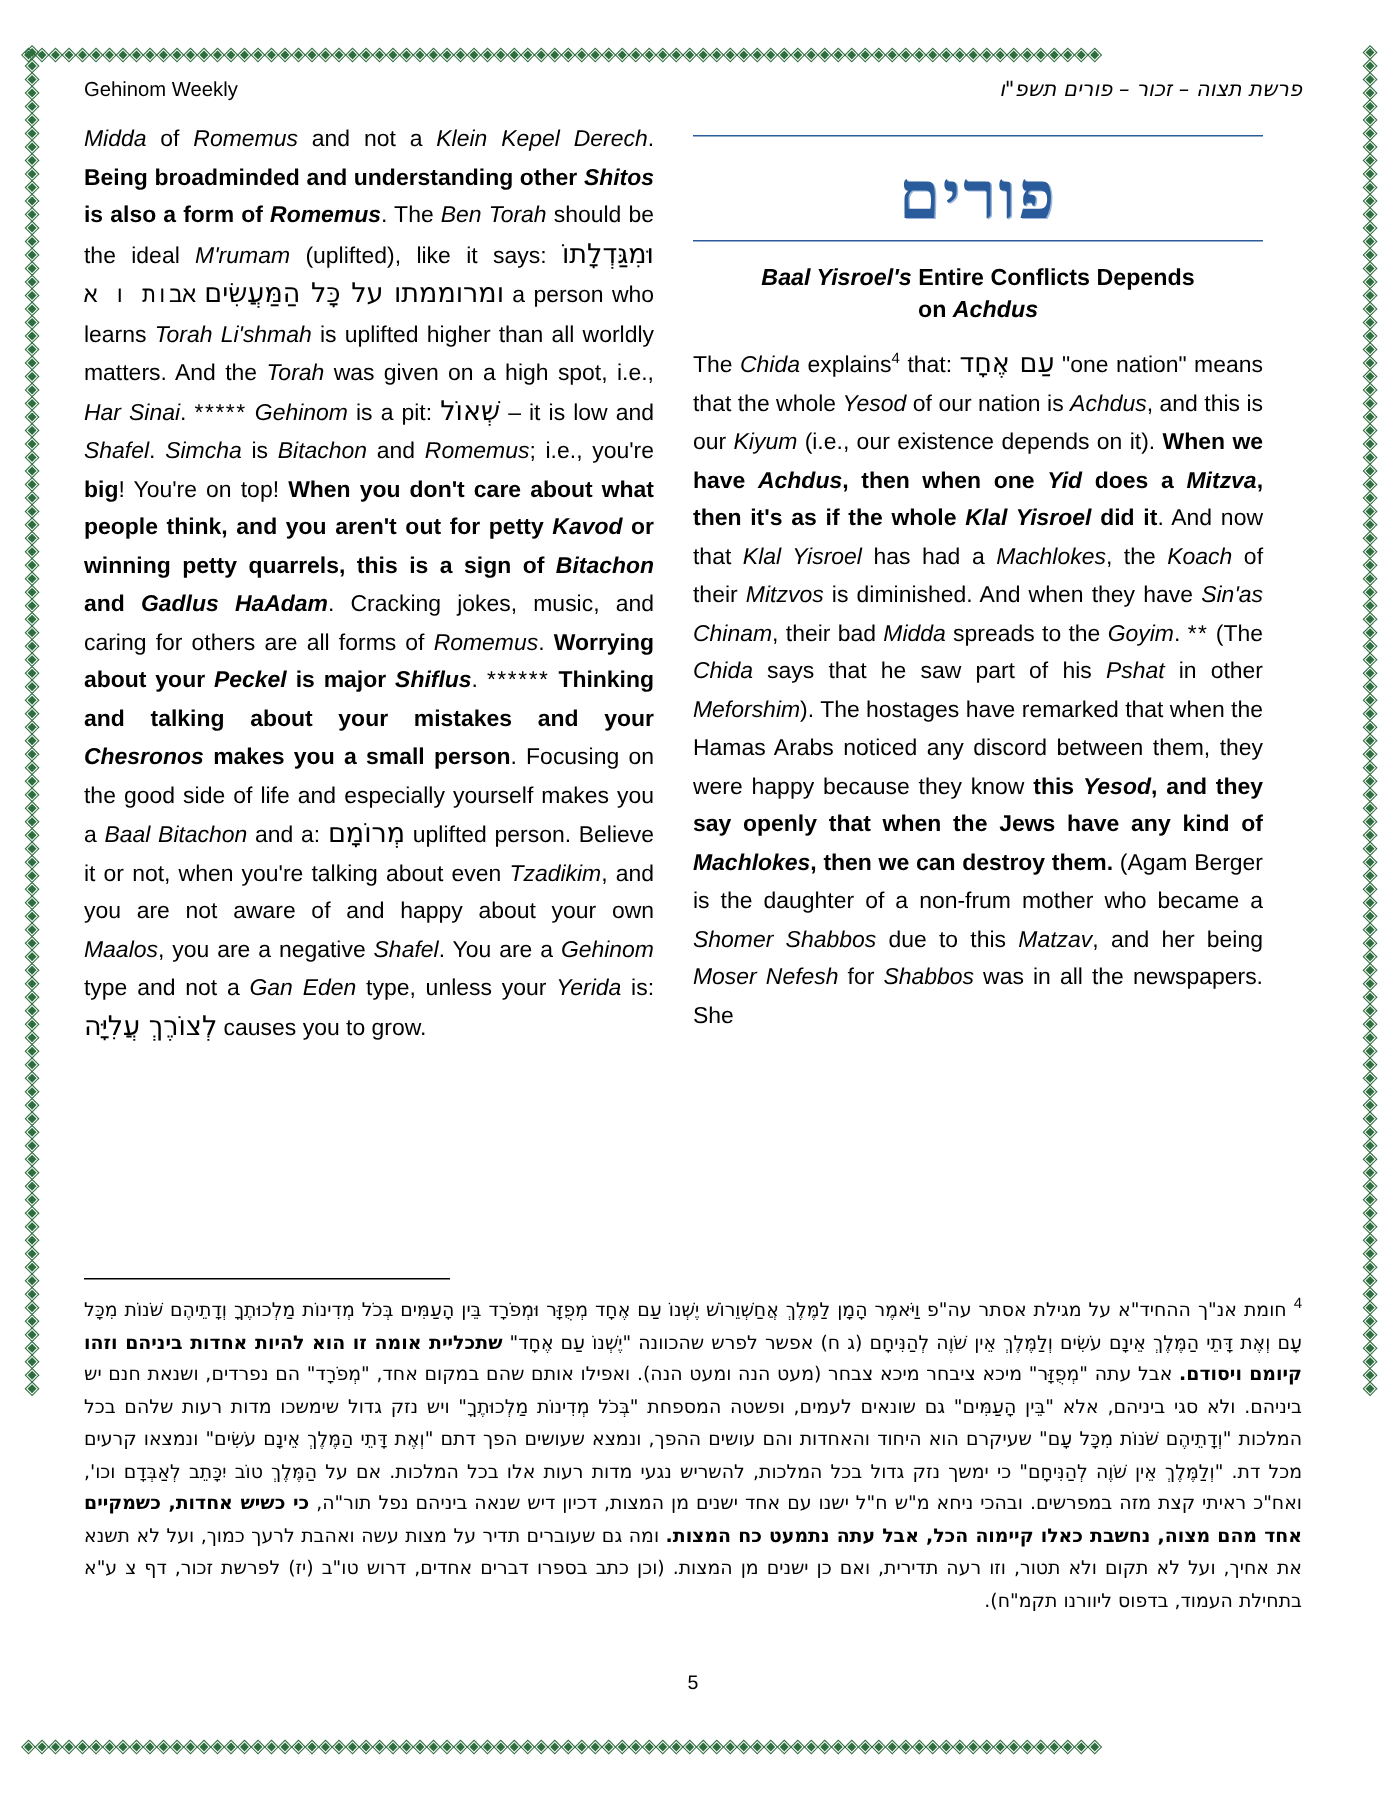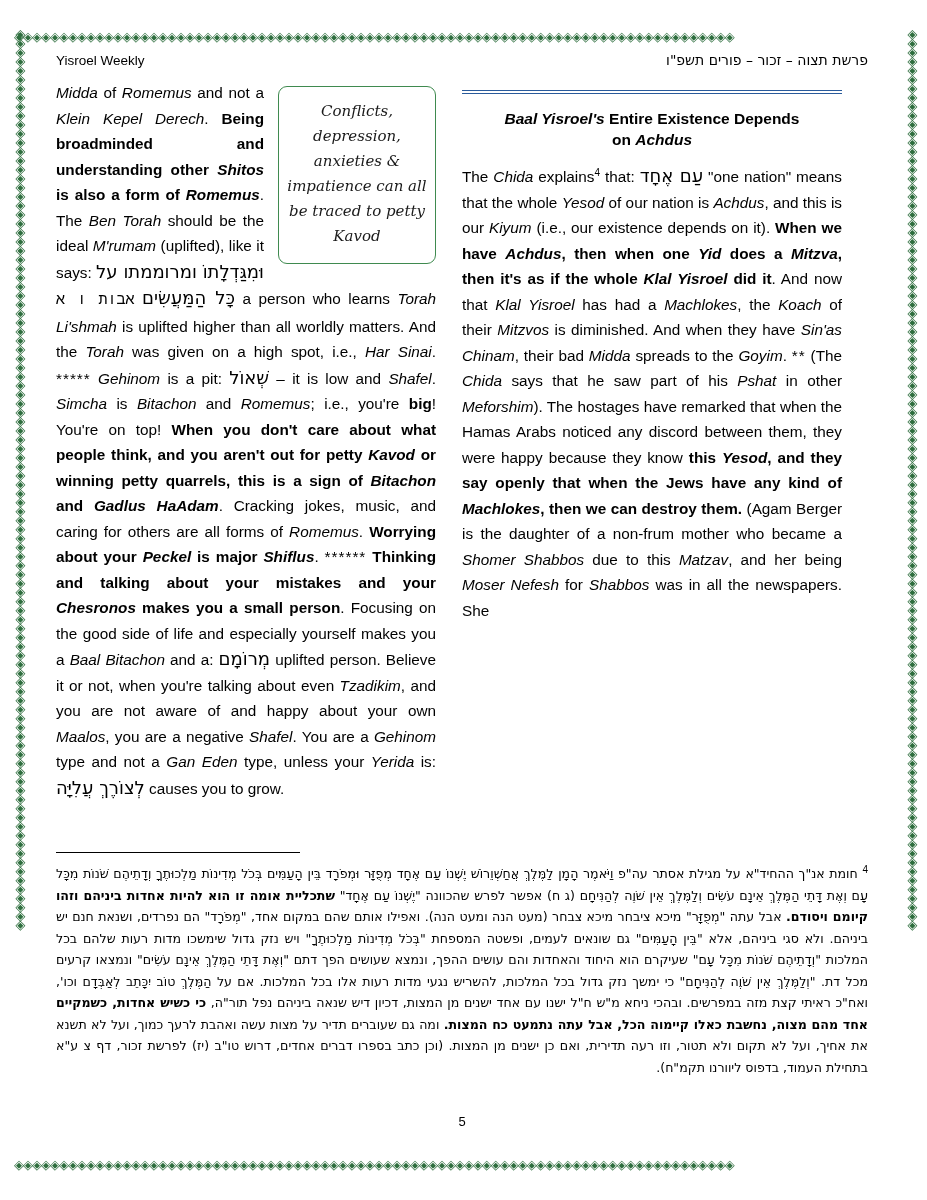--- a/index.html
+++ b/index.html
@@ -61,20 +61,21 @@
     justify-content: space-between;
     align-items: baseline;
     font-size: 13.5px;
     padding-bottom: 4px;
   }
   .header-left { font-family: "Liberation Sans", sans-serif; }
   .header-right {
     direction: rtl;
     font-family: "DejaVu Sans", sans-serif;
     font-size: 14px;
+    font-style: italic;
   }
 
   .columns {
     display: flex;
     gap: 26px;
     margin-top: 8px;
     height: 760px;
   }
   .col {
     width: 380px;
@@ -205,37 +206,37 @@
 <div class="page-frame">
   <div class="border-band border-top">◈◈◈◈◈◈◈◈◈◈◈◈◈◈◈◈◈◈◈◈◈◈◈◈◈◈◈◈◈◈◈◈◈◈◈◈◈◈◈◈◈◈◈◈◈◈◈◈◈◈◈◈◈◈◈◈◈◈◈◈◈◈◈◈◈◈◈◈◈◈◈◈◈◈◈◈◈◈◈◈</div>
   <div class="border-band border-bottom">◈◈◈◈◈◈◈◈◈◈◈◈◈◈◈◈◈◈◈◈◈◈◈◈◈◈◈◈◈◈◈◈◈◈◈◈◈◈◈◈◈◈◈◈◈◈◈◈◈◈◈◈◈◈◈◈◈◈◈◈◈◈◈◈◈◈◈◈◈◈◈◈◈◈◈◈◈◈◈◈</div>
   <div class="border-band border-left">◈◈◈◈◈◈◈◈◈◈◈◈◈◈◈◈◈◈◈◈◈◈◈◈◈◈◈◈◈◈◈◈◈◈◈◈◈◈◈◈◈◈◈◈◈◈◈◈◈◈◈◈◈◈◈◈◈◈◈◈◈◈◈◈◈◈◈◈◈◈◈◈◈◈◈◈◈◈◈◈◈◈◈◈◈◈◈◈◈◈◈◈◈◈◈◈◈◈◈◈</div>
   <div class="border-band border-right">◈◈◈◈◈◈◈◈◈◈◈◈◈◈◈◈◈◈◈◈◈◈◈◈◈◈◈◈◈◈◈◈◈◈◈◈◈◈◈◈◈◈◈◈◈◈◈◈◈◈◈◈◈◈◈◈◈◈◈◈◈◈◈◈◈◈◈◈◈◈◈◈◈◈◈◈◈◈◈◈◈◈◈◈◈◈◈◈◈◈◈◈◈◈◈◈◈◈◈◈</div>
 </div>
 
 <div class="content">
 
   <div class="header-row">
-    <div class="header-left">Yisroel Weekly</div>
+    <div class="header-left">Gehinom Weekly</div>
     <div class="header-right">פרשת תצוה – זכור – פורים תשפ"ו</div>
   </div>
 
   <div class="columns">
 
     <div class="col col-left">
-      <div class="quote-box">Conflicts, depression, anxieties &amp; impatience can all be traced to petty Kavod</div>
       <p class="body"><span class="i">Midda</span> of <span class="i">Romemus</span> and not a <span class="i">Klein Kepel Derech</span>. <span class="b">Being broadminded and understanding other <span class="bi">Shitos</span> is also a form of <span class="bi">Romemus</span></span>. The <span class="i">Ben Torah</span> should be the ideal <span class="i">M'rumam</span> (uplifted), like it says: <span class="heb">וּמִגַּדְלָתוֹ ומרוממתו על כָּל הַמַּעֲשִׂים</span> <span class="heb-small">אבות ו א</span> a person who learns <span class="i">Torah Li'shmah</span> is uplifted higher than all worldly matters. And the <span class="i">Torah</span> was given on a high spot, i.e., <span class="i">Har Sinai</span>. <span class="stars">*****</span> <span class="i">Gehinom</span> is a pit: <span class="heb">שְׁאוֹל</span> – it is low and <span class="i">Shafel</span>. <span class="i">Simcha</span> is <span class="i">Bitachon</span> and <span class="i">Romemus</span>; i.e., you're <span class="b">big</span>! You're on top! <span class="b">When you don't care about what people think, and you aren't out for petty <span class="bi">Kavod</span> or winning petty quarrels, this is a sign of <span class="bi">Bitachon</span> and <span class="bi">Gadlus HaAdam</span></span>. Cracking jokes, music, and caring for others are all forms of <span class="i">Romemus</span>. <span class="b">Worrying about your <span class="bi">Peckel</span> is major <span class="bi">Shiflus</span></span>. <span class="stars">******</span> <span class="b">Thinking and talking about your mistakes and your <span class="bi">Chesronos</span> makes you a small person</span>. Focusing on the good side of life and especially yourself makes you a <span class="i">Baal Bitachon</span> and a: <span class="heb">מְרוֹמָם</span> uplifted person. Believe it or not, when you're talking about even <span class="i">Tzadikim</span>, and you are not aware of and happy about your own <span class="i">Maalos</span>, you are a negative <span class="i">Shafel</span>. You are a <span class="i">Gehinom</span> type and not a <span class="i">Gan Eden</span> type, unless your <span class="i">Yerida</span> is: <span class="heb">לְצוֹרֶךְ עֲלִיָּה</span> causes you to grow.</p>
     </div>
 
     <div class="col col-right">
       <div class="rule-top"></div>
+      <div class="purim-title">פורים</div>
       <div class="rule-under"></div>
       <div class="sub-eng">
         <span class="i">Baal Yisroel's</span>
-        <span>Entire Existence Depends</span><br>
+        <span>Entire Conflicts Depends</span><br>
         <span>on <span class="i">Achdus</span></span>
       </div>
       <p class="body">The <span class="i">Chida</span> explains<span class="fn-marker">4</span> that: <span class="heb">עַם אֶחָד</span> "one nation" means that the whole <span class="i">Yesod</span> of our nation is <span class="i">Achdus</span>, and this is our <span class="i">Kiyum</span> (i.e., our existence depends on it). <span class="b">When we have <span class="bi">Achdus</span>, then when one <span class="bi">Yid</span> does a <span class="bi">Mitzva</span>, then it's as if the whole <span class="bi">Klal Yisroel</span> did it</span>. And now that <span class="i">Klal Yisroel</span> has had a <span class="i">Machlokes</span>, the <span class="i">Koach</span> of their <span class="i">Mitzvos</span> is diminished. And when they have <span class="i">Sin'as Chinam</span>, their bad <span class="i">Midda</span> spreads to the <span class="i">Goyim</span>. <span class="stars">**</span> (The <span class="i">Chida</span> says that he saw part of his <span class="i">Pshat</span> in other <span class="i">Meforshim</span>). The hostages have remarked that when the Hamas Arabs noticed any discord between them, they were happy because they know <span class="b">this <span class="bi">Yesod</span>, and they say openly that when the Jews have any kind of <span class="bi">Machlokes</span>, then we can destroy them.</span> (Agam Berger is the daughter of a non-frum mother who became a <span class="i">Shomer Shabbos</span> due to this <span class="i">Matzav</span>, and her being <span class="i">Moser Nefesh</span> for <span class="i">Shabbos</span> was in all the newspapers. She</p>
     </div>
 
   </div>
 
   <div class="footnote-wrap">
     <div class="fn-rule"></div>
     <div class="fn-body">

